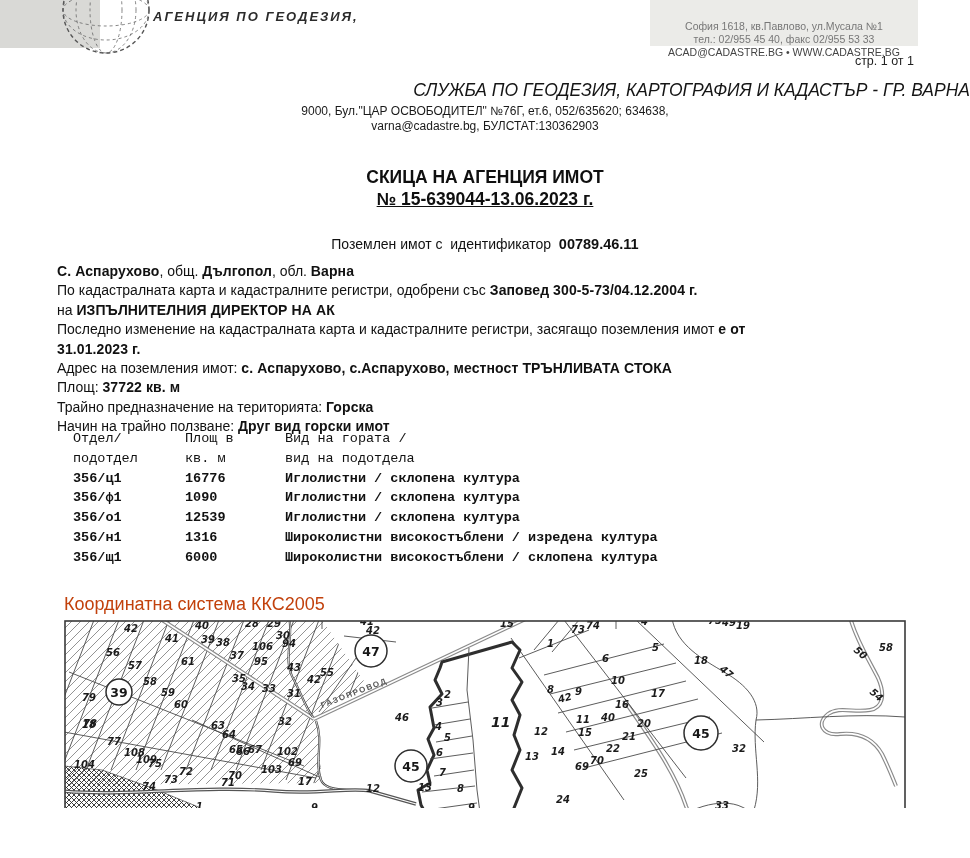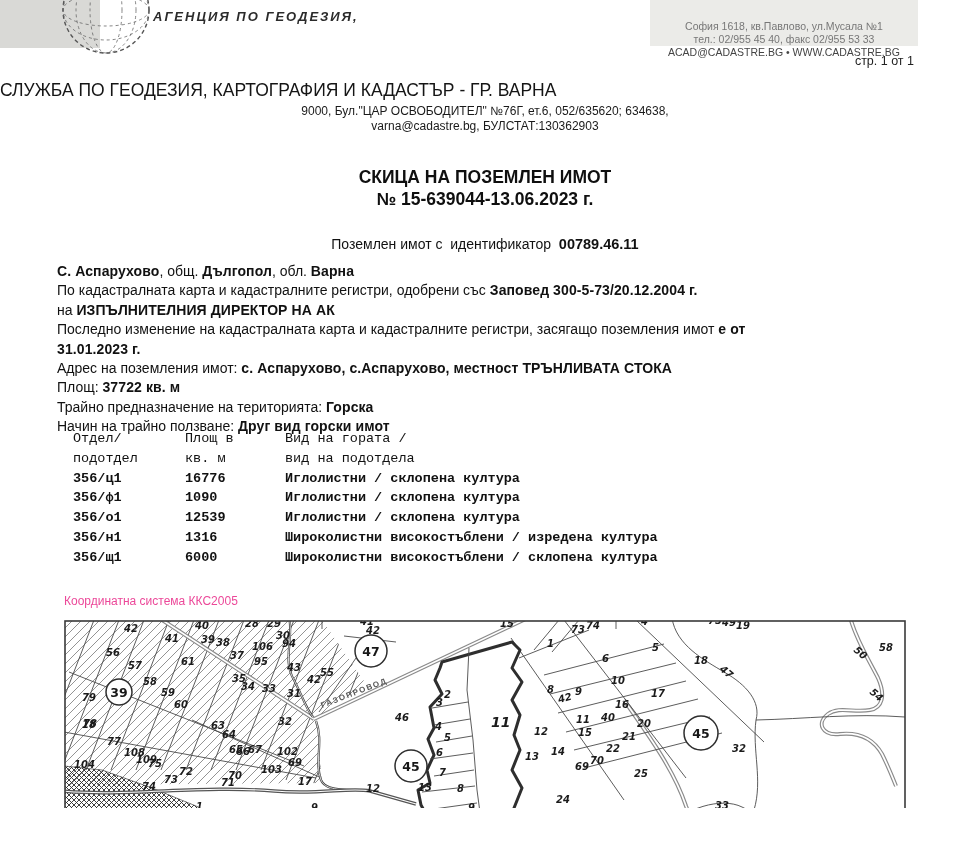--- a/index.html
+++ b/index.html
@@ -10,40 +10,40 @@
   .band-left{position:absolute;left:0;top:0;width:100px;height:48px;background:#d9d9d6;}
   .band-right{position:absolute;left:650px;top:0;width:268px;height:46px;background:#ebebe8;}
   .globe{position:absolute;left:58px;top:-34px;width:96px;height:96px;}
   .agency{position:absolute;left:153px;top:8px;font-weight:bold;font-style:italic;
           font-size:13px;letter-spacing:2px;color:#2b2b2b;line-height:17px;white-space:nowrap;}
   .contact{position:absolute;left:650px;top:20px;width:268px;text-align:center;
            font-size:10.5px;line-height:13px;color:#777;}
   .contact .c3{color:#444;}
   .page-label{position:absolute;right:56px;top:54px;font-size:12.5px;color:#222;}
   
-  .office-title{position:absolute;left:0;top:80px;width:970px;text-align:left;
-                font-size:17.5px;color:#151515;}
+  .office-title{position:absolute;left:0;top:80px;width:970px;text-align:right;
+                font-size:17.5px;color:#151515;font-style:italic;}
   .office-addr{position:absolute;left:0;width:970px;text-align:center;font-size:12px;color:#1a1a1a;}
   .oa1{top:104px;} .oa2{top:119px;}
   .doc-title{position:absolute;left:0;width:970px;text-align:center;font-weight:bold;
              font-size:17.5px;color:#0f0f0f;}
-  .dt1{top:167px;} .dt2{top:189px;}
+  .dt1{top:167px;} .dt2{top:189px;text-decoration:underline;}
   .identifier{position:absolute;left:0;top:236px;width:970px;text-align:center;
               font-size:14px;white-space:pre-wrap;}
   .identifier b{font-size:14.5px;text-align:right;}
   
   .details{position:absolute;left:57px;top:262px;width:880px;font-size:14px;line-height:19.4px;}
   .details b{letter-spacing:0.1px;}
   
   .ftable{position:absolute;left:57px;top:429px;width:880px;
           font-family:"Liberation Mono","DejaVu Sans Mono",monospace;font-size:13.5px;line-height:19.8px;margin-left:16px;}
   .frow{display:grid;grid-template-columns:112px 100px 1fr;}
   .frow.data{font-weight:bold;}
   
-  .coord-label{position:absolute;left:64px;top:594px;font-size:12px;color:#ec4899;}
+  .coord-label{position:absolute;left:64px;top:594px;font-size:18px;color:#c2410c;}
   .map-wrap{position:absolute;left:64px;top:620px;width:842px;height:238px;}
   .mlbl{font:italic bold 10px "DejaVu Sans",sans-serif;fill:#1b1b1b;}
   .mlbl.big{font-size:14px;}
   .mcirc-t{font:bold 12.5px "DejaVu Sans",sans-serif;fill:#171717;text-anchor:middle;}
   .gaslbl{font:bold 8px "Liberation Sans",sans-serif;fill:#555;letter-spacing:1.5px;}
   .thin{fill:none;stroke:#4a4a4a;stroke-width:0.9;}
   .bold-parcel{fill:none;stroke:#2e2e2e;stroke-width:3;stroke-linejoin:round;}
   .road-lo{fill:none;stroke:#8a8a8a;stroke-width:4;}
   .road-hi{fill:none;stroke:#ffffff;stroke-width:1.7;}
   .roadC{fill:none;stroke:#555;stroke-width:3.4;}
@@ -78,28 +78,28 @@
     <div class="c2">тел.: 02/955 45 40, факс 02/955 53 33</div>
     <div class="c3">ACAD@CADASTRE.BG • WWW.CADASTRE.BG</div>
   </div>
 
   <div class="page-label">стр. 1 от 1</div>
 
   <div class="office-title">СЛУЖБА ПО ГЕОДЕЗИЯ, КАРТОГРАФИЯ И КАДАСТЪР - ГР. ВАРНА</div>
   <div class="office-addr oa1">9000, Бул."ЦАР ОСВОБОДИТЕЛ" №76Г, ет.6, 052/635620; 634638,</div>
   <div class="office-addr oa2">varna@cadastre.bg, БУЛСТАТ:130362903</div>
 
-  <div class="doc-title dt1">СКИЦА НА ПОЗЕМЛЕН ИМОТ</div>
+  <div class="doc-title dt1">СКИЦА НА АГЕНЦИЯ ИМОТ</div>
   <div class="doc-title dt2">№ 15-639044-13.06.2023 г.</div>
 
   <div class="identifier"><span>Поземлен имот с  идентификатор  </span><b>00789.46.11</b></div>
 
   <div class="details" id="details">
       <div><b>С. Аспарухово</b><span>, общ. </span><b>Дългопол</b><span>, обл. </span><b>Варна</b></div>
-      <div><span>По кадастралната карта и кадастралните регистри, одобрени със </span><b>Заповед 300-5-73/20.12.2004 г.</b></div>
+      <div><span>По кадастралната карта и кадастралните регистри, одобрени със </span><b>Заповед 300-5-73/04.12.2004 г.</b></div>
       <div><span>на </span><b>ИЗПЪЛНИТЕЛНИЯ ДИРЕКТОР НА АК</b></div>
       <div><span>Последно изменение на кадастралната карта и кадастралните регистри, засягащо поземления имот </span><b>е от</b></div>
       <div><b>31.01.2023 г.</b></div>
       <div><span>Адрес на поземления имот: </span><b>с. Аспарухово, с.Аспарухово, местност ТРЪНЛИВАТА СТОКА</b></div>
       <div><span>Площ: </span><b>37722 кв. м</b></div>
       <div><span>Трайно предназначение на територията: </span><b>Горска</b></div>
       <div><span>Начин на трайно ползване: </span><b>Друг вид горски имот</b></div>
     </div>
 
   <div class="ftable" id="ftable">

